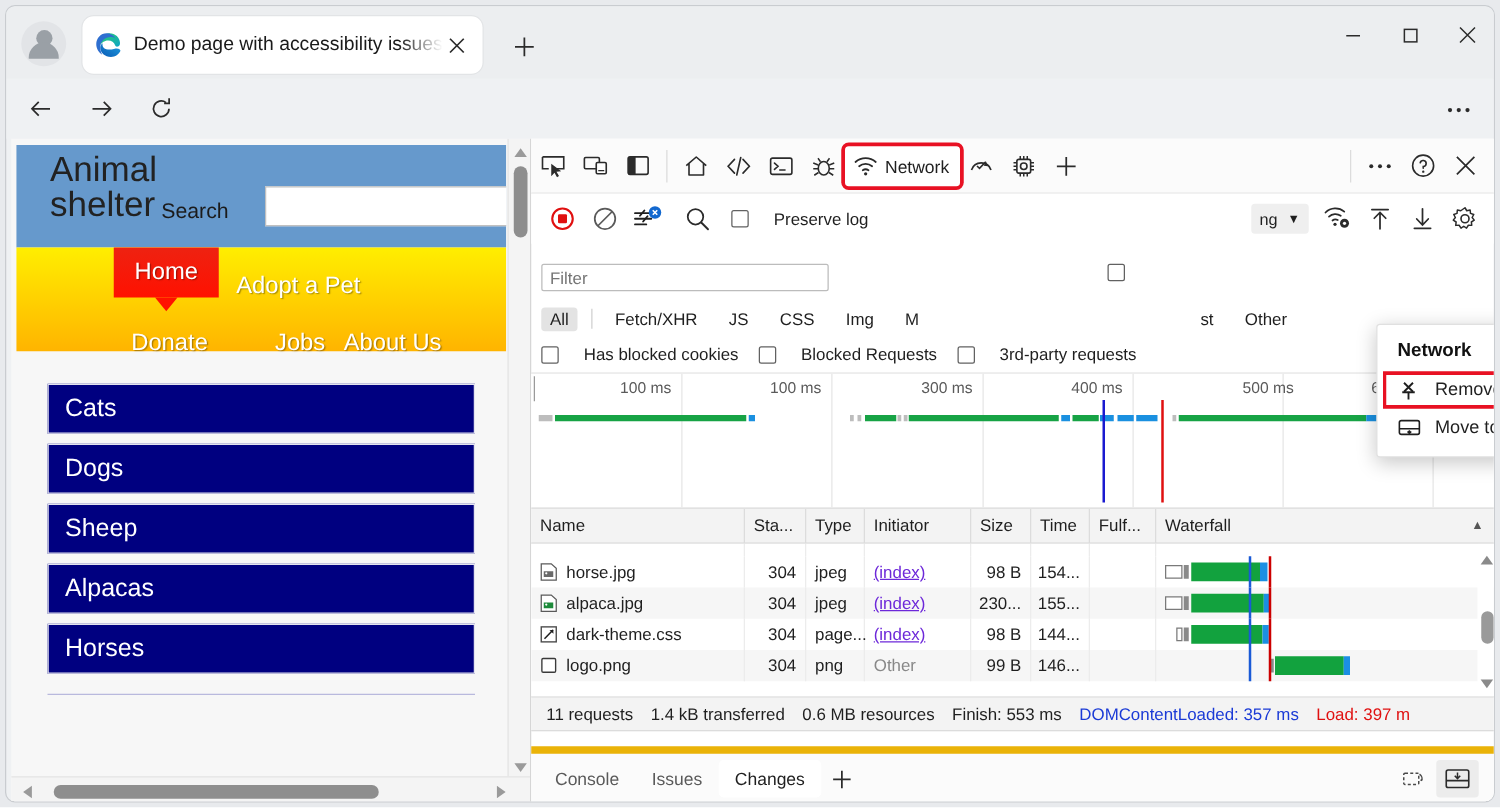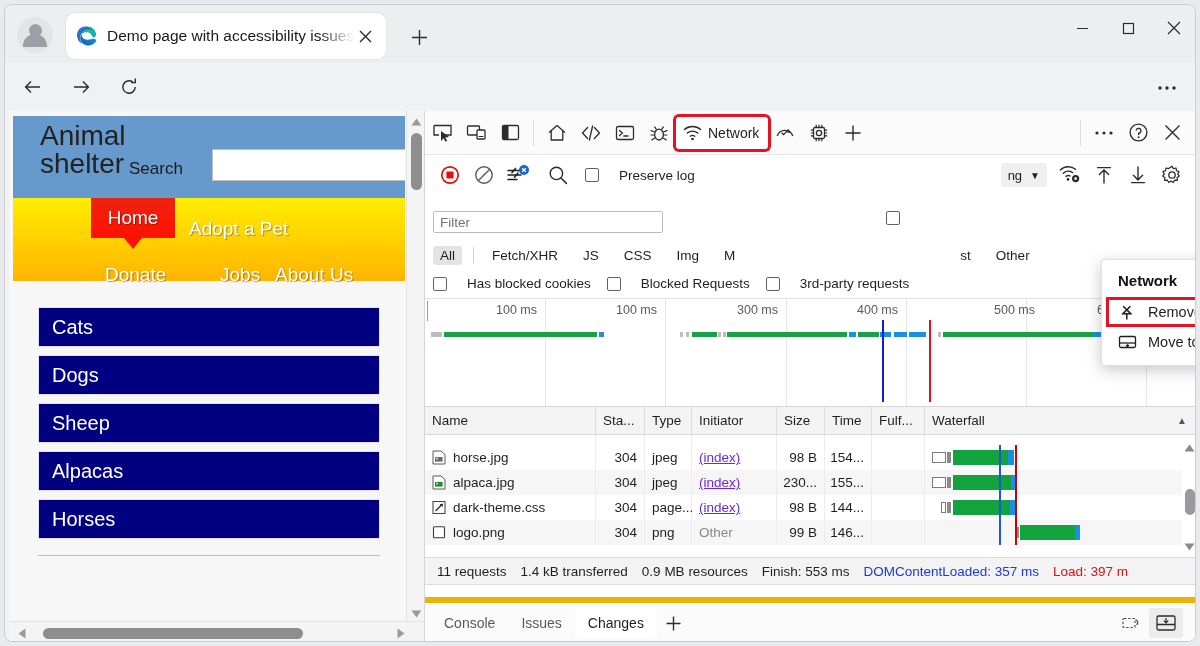--- a/index.html
+++ b/index.html
@@ -855,21 +855,21 @@
             <svg width="11" height="8" viewBox="0 0 11 8">
                 <path d="M5.5 7.5 L0.5 0.5 L10.5 0.5 Z" fill="#8a8a8a"></path>
               </svg>
           </div>
         </div>
       </div>
 
       <div class="dt-summary">
         <span>11 requests</span>
         <span>1.4 kB transferred</span>
-        <span>0.9 MB resources</span>
+        <span>0.6 MB resources</span>
         <span>Finish: 553 ms</span>
         <span class="sum-dcl">DOMContentLoaded: 357 ms</span>
         <span class="sum-load">Load: 397 m</span>
       </div>
 
       <div class="dt-drawer">
         <div class="drawer-tab">Console</div>
         <div class="drawer-tab">Issues</div>
         <div class="drawer-tab active">Changes</div>
         <div class="dt-icon">

